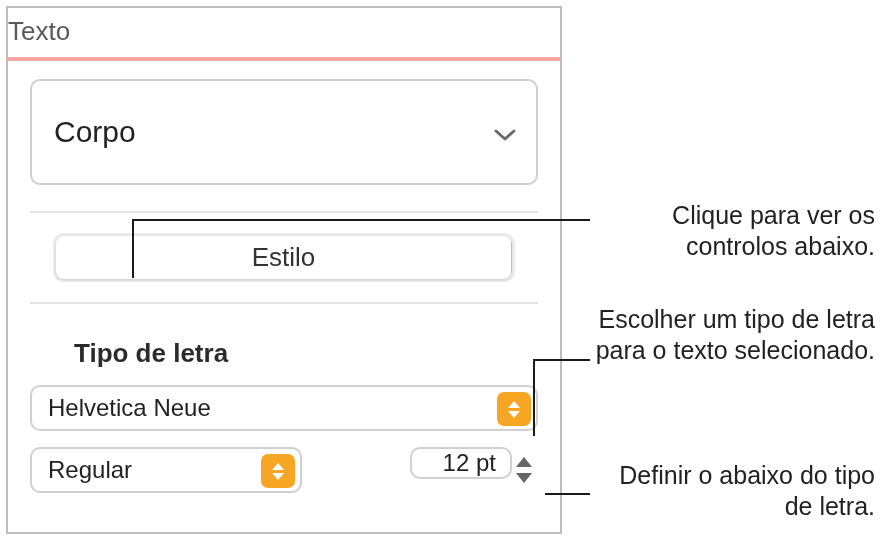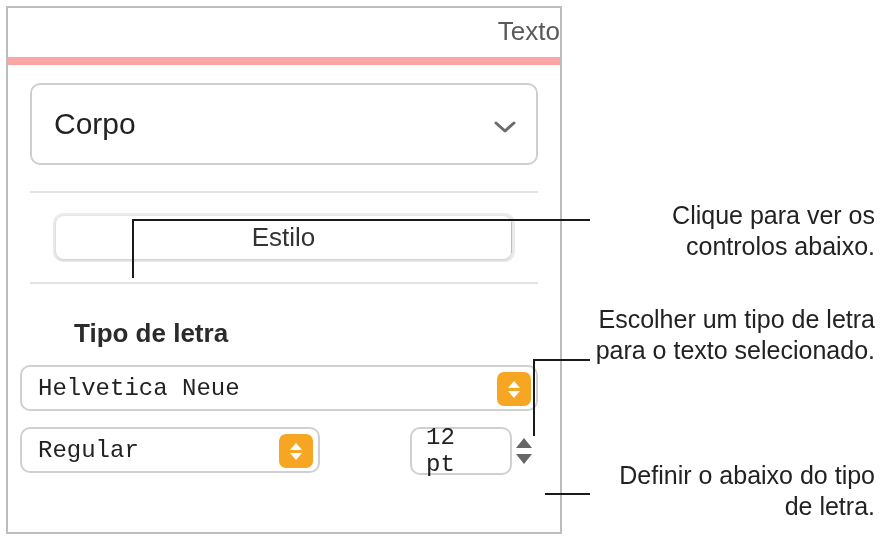--- a/index.html
+++ b/index.html
@@ -13,34 +13,34 @@
   .panel {
     position: absolute;
     left: 6px;
     top: 6px;
     width: 556px;
     height: 528px;
     border: 2px solid #bdbdbd;
     background: #fff;
   }
   .panel-title {
-    text-align: right;
+    text-align: left;
     font-size: 26px;
     color: #5a5a5a;
     padding: 8px 0 10px 0;
-    border-bottom: 8px solid #fca5a5;
+    border-bottom: 4px solid #fca5a5;
   }
   .section {
     padding: 18px 22px 0 22px;
   }
   .paragraph-style {
     position: relative;
     border: 2px solid #cfcfcf;
     border-radius: 10px;
-    height: 82px;
+    height: 106px;
     display: flex;
     align-items: center;
     padding: 0 22px;
     color: #222;
     font-size: 30px;
     background: #fff;
   }
   .chev-down {
     position: absolute;
     right: 20px;
@@ -85,22 +85,21 @@
   .font-label {
     padding: 34px 22px 0 22px;
     font-size: 26px;
     font-weight: 600;
     color: #2b2b2b;
     margin-left: 44px;
   }
   .row {
     display: flex;
     gap: 16px;
-    padding: 16px 22px 0 12px;
-    font-family: Liberation Mono, monospace;
+    padding: 16px 22px 0 22px;
   }
   .popup {
     position: relative;
     flex: 1;
     border: 2px solid #d0d0d0;
     border-radius: 10px;
     height: 46px;
     display: flex;
     align-items: center;
     padding: 0 46px 0 16px;
@@ -130,21 +129,21 @@
   .tri-down { border-top: 7px solid #fff; }
   .stepper-field {
     position: relative;
     width: 128px;
     display: flex;
   }
   .size-input {
     flex: 1;
     border: 2px solid #d0d0d0;
     border-radius: 10px;
-    height: 48px;
+    height: 32px;
     display: flex;
     align-items: center;
     justify-content: flex-end;
     padding: 0 14px;
     font-size: 24px;
     color: #222;
     background: #fff;
   }
   .stepper {
     width: 22px;
@@ -220,21 +219,21 @@
     <div class="popup" style="flex:1">
       <span>Helvetica Neue</span>
       <span class="popup-indicator">
         <span class="tri-up"></span>
           <span class="tri-down"></span>
       </span>
     </div>
   </div>
 
   <div class="row">
-    <div class="popup" style="width:300px;flex:none">
+    <div class="popup" style="width:272px;flex:none">
       <span>Regular</span>
       <span class="popup-indicator">
         <span class="tri-up"></span>
           <span class="tri-down"></span>
       </span>
     </div>
     <div style="flex:1"></div>
     <div class="stepper-field">
       <div class="size-input">
         <span>12 pt</span>

